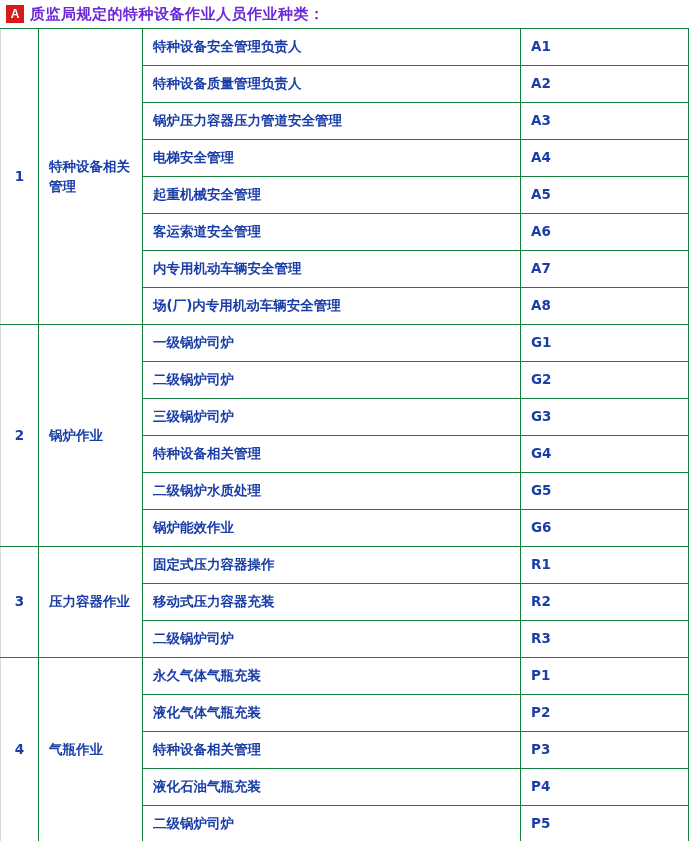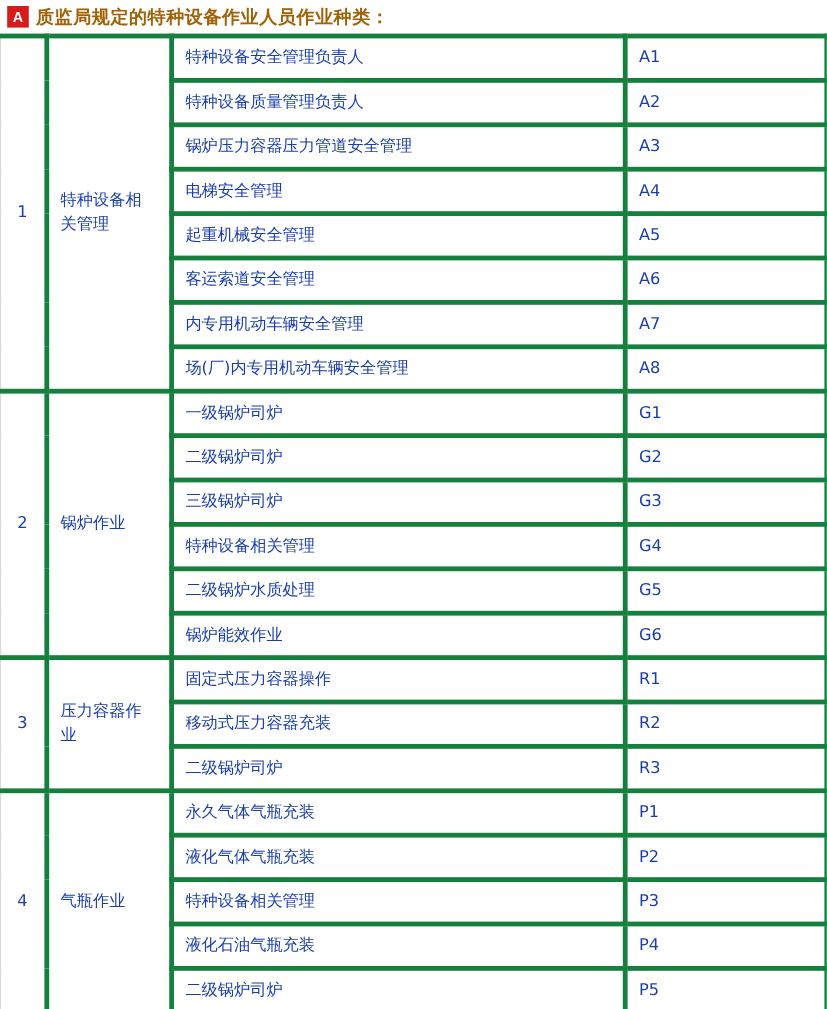--- a/index.html
+++ b/index.html
@@ -36,40 +36,41 @@
     display: flex;
     align-items: center;
     justify-content: center;
     flex: 0 0 auto;
     margin-right: 6px;
     font-family: "Liberation Sans", sans-serif;
   }
   .title-text {
     font-size: 15px;
     font-weight: bold;
-    color: #a16207;
+    color: #6d28d9;
     letter-spacing: 0.5px;
     white-space: nowrap;
   }
   
   table.cert-table {
     border-collapse: collapse;
     width: 689px;
     table-layout: fixed;
     font-size: 13.5px;
   }
   table.cert-table td {
-    border: 4px solid #15803d;
+    border: 1px solid #15803d;
     padding: 0 10px;
     height: 37px;
     vertical-align: middle;
     color: #1a3ea8;
     line-height: 1.45;
     box-sizing: border-box;
     overflow: hidden;
+    font-weight: bold;
   }
   td.col-index {
     width: 38px;
     text-align: center;
     padding: 0 4px;
   }
   td.col-group {
     width: 104px;
     padding: 0 8px;
     margin-top: 41px;

